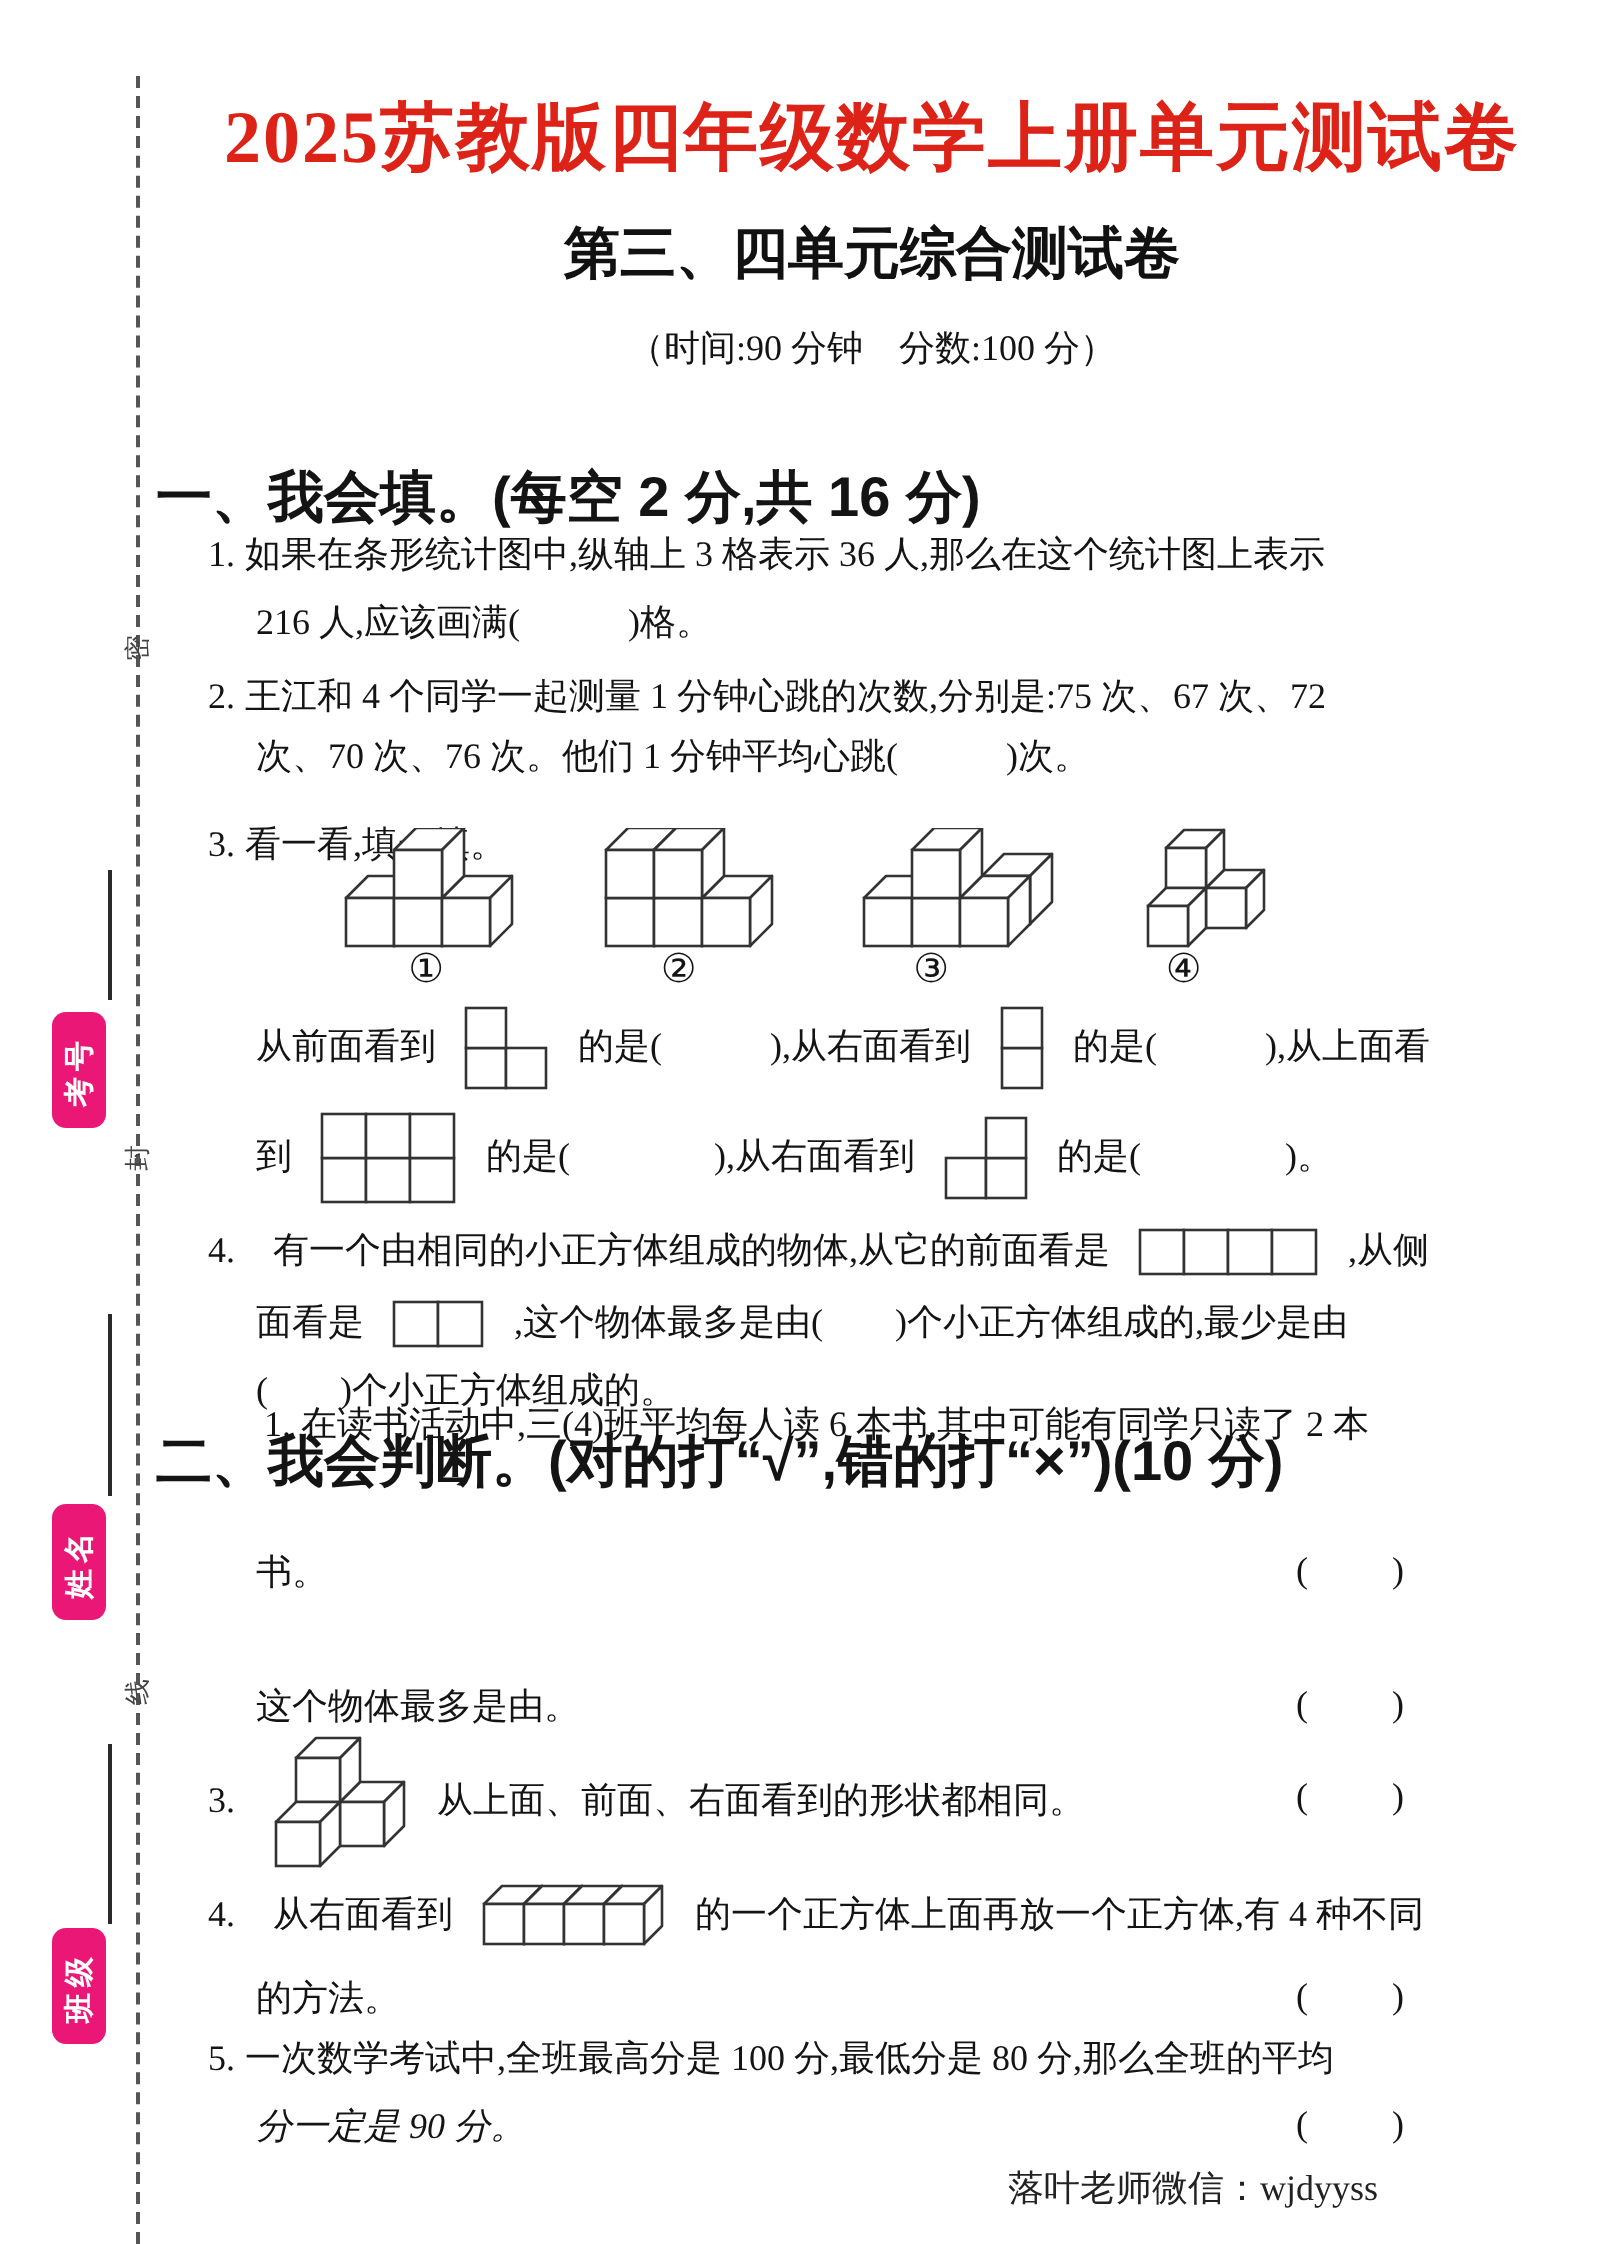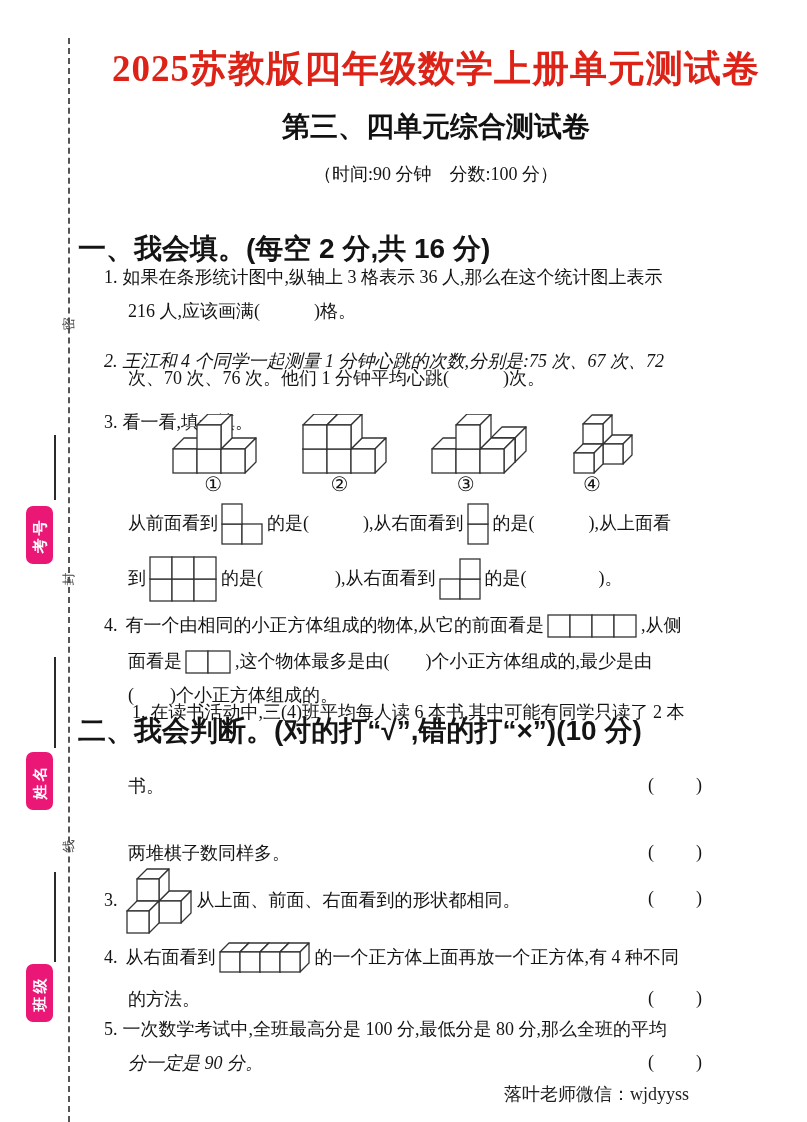--- a/index.html
+++ b/index.html
@@ -7,21 +7,21 @@
         font-family:"Liberation Serif","DejaVu Serif",serif;color:#141414;}
   .abs{position:absolute;white-space:nowrap;}
   .title{left:80px;right:15px;top:44px;text-align:center;font-size:37px;font-weight:bold;
          color:#dd2318;letter-spacing:1px;}
   .subtitle{left:80px;right:15px;top:108px;text-align:center;font-size:28px;font-weight:bold;color:#111;}
   .info{left:80px;right:15px;top:162px;text-align:center;font-size:18px;}
   .sec-header{left:78px;font-size:28px;font-weight:bold;
               font-family:"Liberation Sans","DejaVu Sans",sans-serif;}
   .body-line{font-size:18px;line-height:26px;}
   .qnum{margin-right:5px;}
-  .flexline{display:flex;align-items:center;gap:3px;}
+  .flexline{display:flex;align-items:center;gap:14px;}
   .answer{font-size:18px;letter-spacing:2px;}
   .seal-line{position:absolute;left:68px;top:38px;height:1084px;width:0;border-left:2px dashed #555;}
   .sealchar{position:absolute;left:61px;width:16px;text-align:center;font-size:13px;color:#444;
             transform:rotate(-90deg);}
   .badge{position:absolute;left:26px;width:27px;height:58px;background:#ea1777;border-radius:7px;
          display:flex;align-items:center;justify-content:center;}
   .badge span{transform:rotate(-90deg);color:#ffffff;font-size:15px;font-weight:bold;
               letter-spacing:3px;white-space:nowrap;
               font-family:"Liberation Sans","DejaVu Sans",sans-serif;}
   .blankline{position:absolute;left:54px;width:2px;background:#2a2a2a;}
@@ -60,21 +60,21 @@
   <div class="abs subtitle">第三、四单元综合测试卷</div>
   <div class="abs info">（时间:90 分钟　分数:100 分）</div>
 
   <div class="abs sec-header" style="top:230px;">一、我会填。(每空 2 分,共 16 分)</div>
 
   <div class="abs body-line" style="left:104px;top:264px;">
     <span class="qnum">1.</span><span>如果在条形统计图中,纵轴上 3 格表示 36 人,那么在这个统计图上表示</span>
   </div>
   <div class="abs body-line" style="left:128px;top:298px;">216 人,应该画满(　　　)格。</div>
 
-  <div class="abs body-line" style="left:104px;top:348px;font-style:italic;">
+  <div class="abs body-line" style="left:104px;top:335px;">
     <span class="qnum">2.</span><span>王江和 4 个同学一起测量 1 分钟心跳的次数,分别是:75 次、67 次、72</span>
   </div>
   <div class="abs body-line" style="left:128px;top:365px;">次、70 次、76 次。他们 1 分钟平均心跳(　　　)次。</div>
 
   <div class="abs body-line" style="left:104px;top:409px;text-align:center;">
     <span class="qnum">3.</span><span>看一看,填一填。</span>
   </div>
 
   <div class="abs figrow">
     <svg class="shape" width="86" height="60">
@@ -199,21 +199,21 @@
   </div>
 
   <div class="abs sec-header" style="top:712px;">二、我会判断。(对的打“√”,错的打“×”)(10 分)</div>
 
   <div class="abs body-line" style="left:104px;top:699px;margin-left:28px;">
     <span class="qnum">1.</span><span>在读书活动中,三(4)班平均每人读 6 本书,其中可能有同学只读了 2 本</span>
   </div>
   <div class="abs body-line" style="left:128px;top:773px;">书。</div>
   <div class="abs answer" style="left:648px;top:773px;">(　　)</div>
 
-  <div class="abs body-line" style="left:128px;top:840px;">两堆棋子数同样多。</div>
+  <div class="abs body-line" style="left:128px;top:840px;">这个物体最多是由。</div>
   <div class="abs answer" style="left:648px;top:840px;">(　　)</div>
 
   <div class="abs body-line flexline" style="left:104px;top:866px;height:68px;">
     <span class="qnum">3.</span>
     <svg class="shape" width="68" height="68">
         <polygon points="33,35 43,25 65,25 55,35" fill="#fff" stroke="#333" stroke-width="1.3" stroke-linejoin="round"></polygon>
         <polygon points="55,35 65,25 65,47 55,57" fill="#fff" stroke="#333" stroke-width="1.3" stroke-linejoin="round"></polygon>
         <rect x="33" y="35" width="22" height="22" fill="#fff" stroke="#333" stroke-width="1.3"></rect>
         <polygon points="11,13 21,3 43,3 33,13" fill="#fff" stroke="#333" stroke-width="1.3" stroke-linejoin="round"></polygon>
         <polygon points="33,13 43,3 43,25 33,35" fill="#fff" stroke="#333" stroke-width="1.3" stroke-linejoin="round"></polygon>

